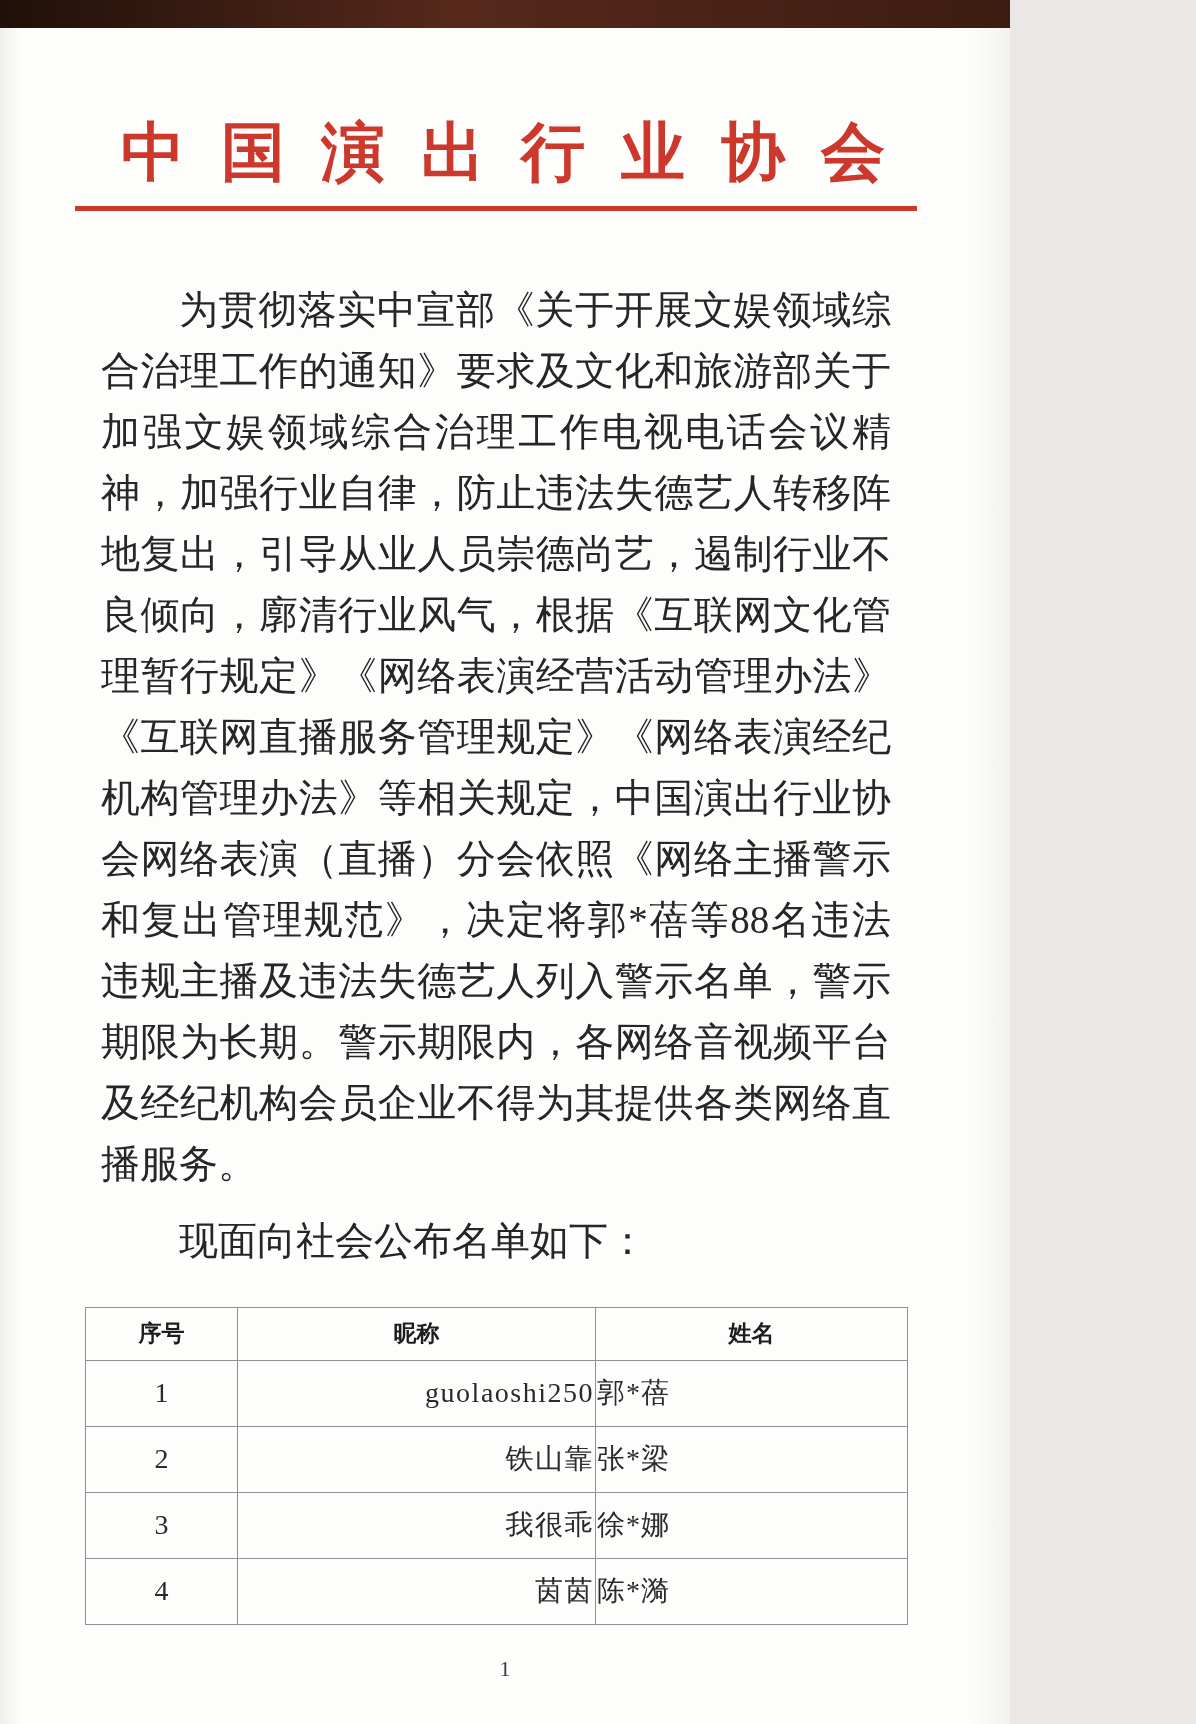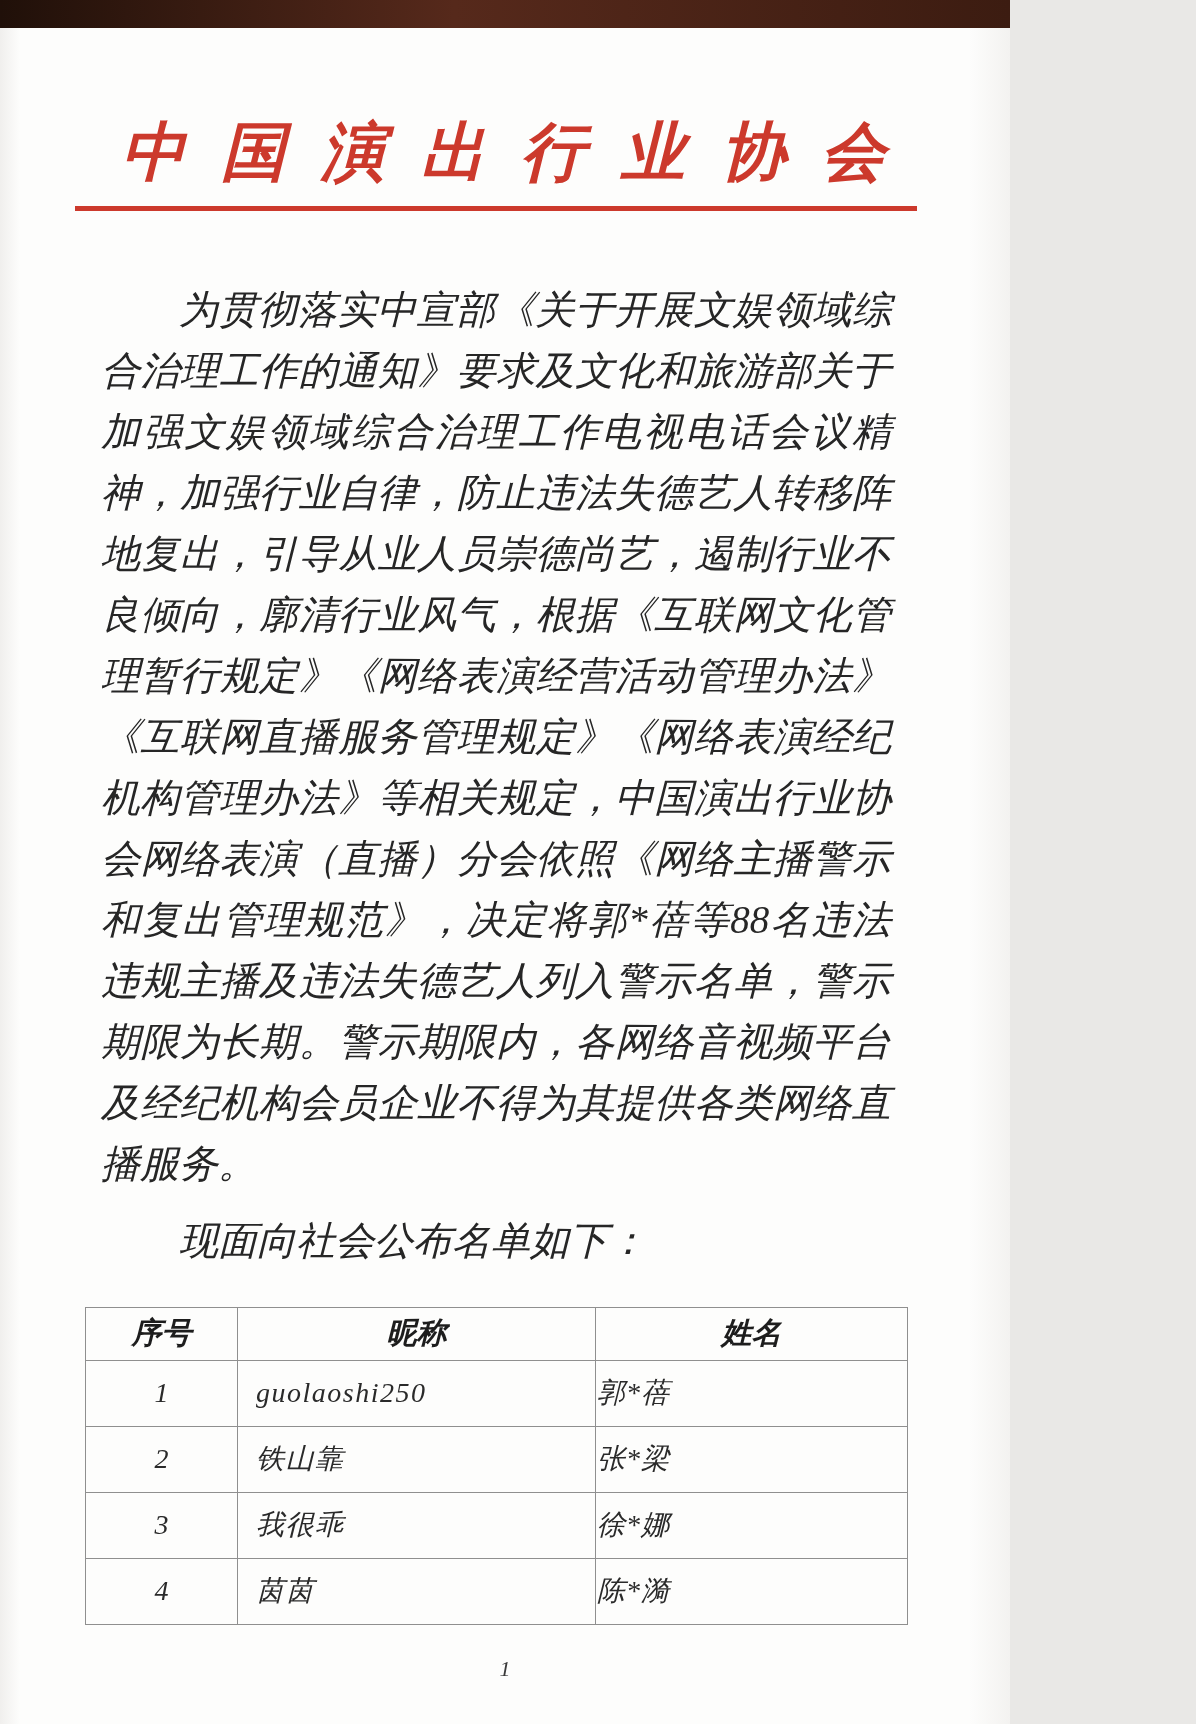--- a/index.html
+++ b/index.html
@@ -12,21 +12,20 @@
     background: #e9e8e6;
     font-family: "Liberation Serif", "DejaVu Serif", serif;
     color: #232323;
   }
   .page {
     position: relative;
     width: 1010px;
     height: 1724px;
     background: linear-gradient(90deg, #f0efed 0px, #fdfdfc 20px, #fdfdfc 96%, #f3f2f0 100%);
     overflow: hidden;
-    font-style: italic;
   }
   .scan-top-bar {
     position: absolute;
     top: 0; left: 0;
     width: 100%;
     height: 28px;
     background: linear-gradient(90deg, #201009 0%, #56291b 45%, #3c1c11 100%);
   }
   .content {
     position: absolute;
@@ -90,32 +89,32 @@
   }
   .name-table col.col-seq  { width: 152px; }
   .name-table col.col-nick { width: 358px; }
   .name-table col.col-name { width: 312px; }
   .name-table th, .name-table td {
     border: 1px solid #8f8f8f;
   }
   .name-table th {
     height: 50px;
     font-family: "Liberation Sans", "DejaVu Sans", sans-serif;
-    font-size: 30px;
+    font-size: 23px;
     font-weight: 700;
     text-align: center;
     color: #1d1d1d;
   }
   .name-table td {
     height: 63px;
     font-size: 28px;
     color: #2a2a2a;
   }
   .name-table td.cell-seq  { text-align: center; }
-  .name-table td.cell-nick { text-align: left; padding-left: 18px; letter-spacing: 1.5px; }
+  .name-table td.cell-nick { text-align: right; padding-left: 18px; letter-spacing: 1.5px; }
   .name-table td.cell-name { text-align: left; letter-spacing: 1px; }
   .page-footer {
     position: absolute;
     bottom: 42px;
     left: 0;
     width: 100%;
     text-align: center;
   }
   .page-number {
     font-size: 22px;

